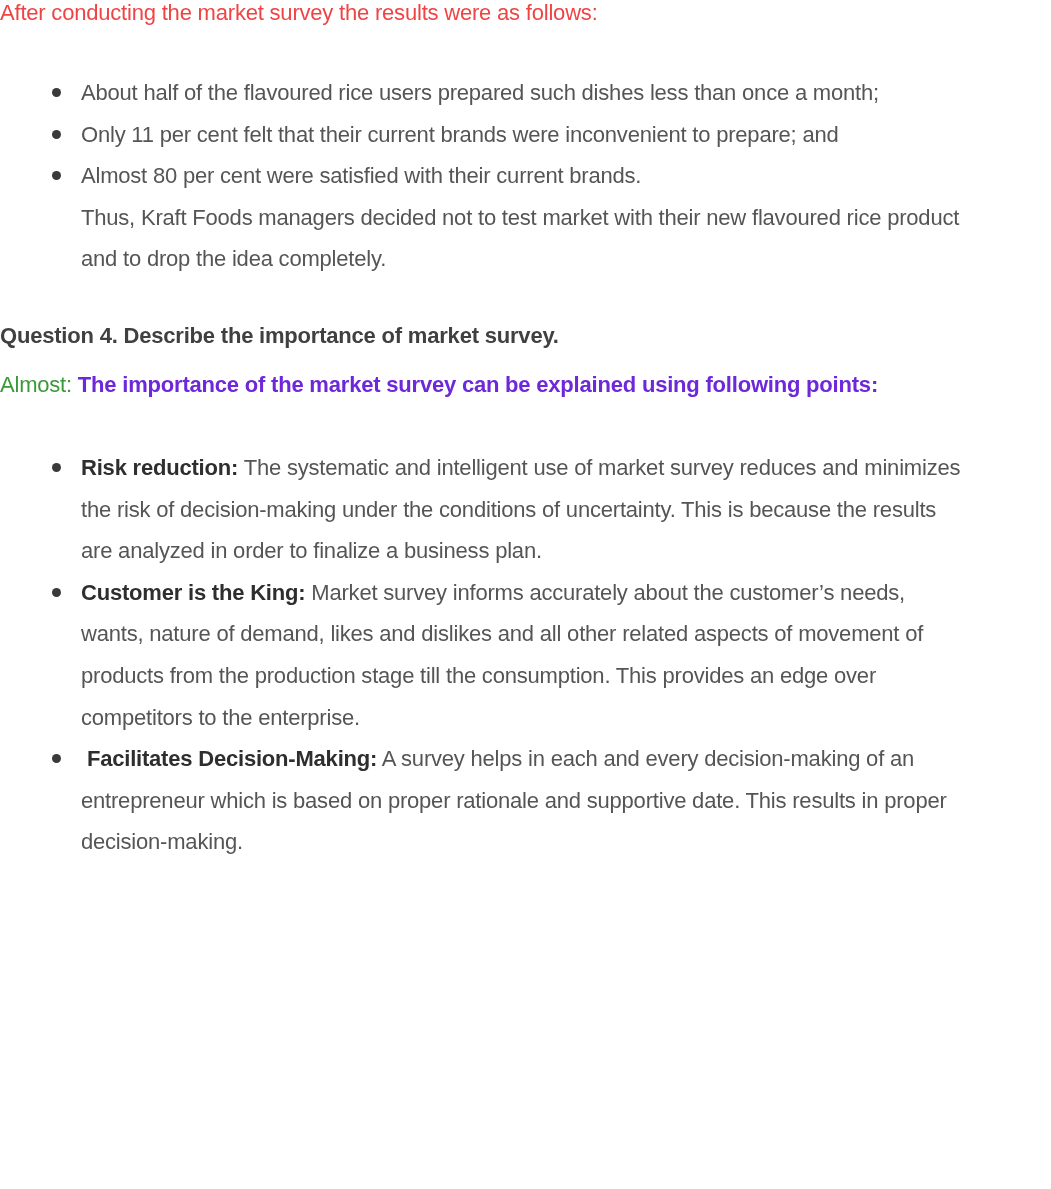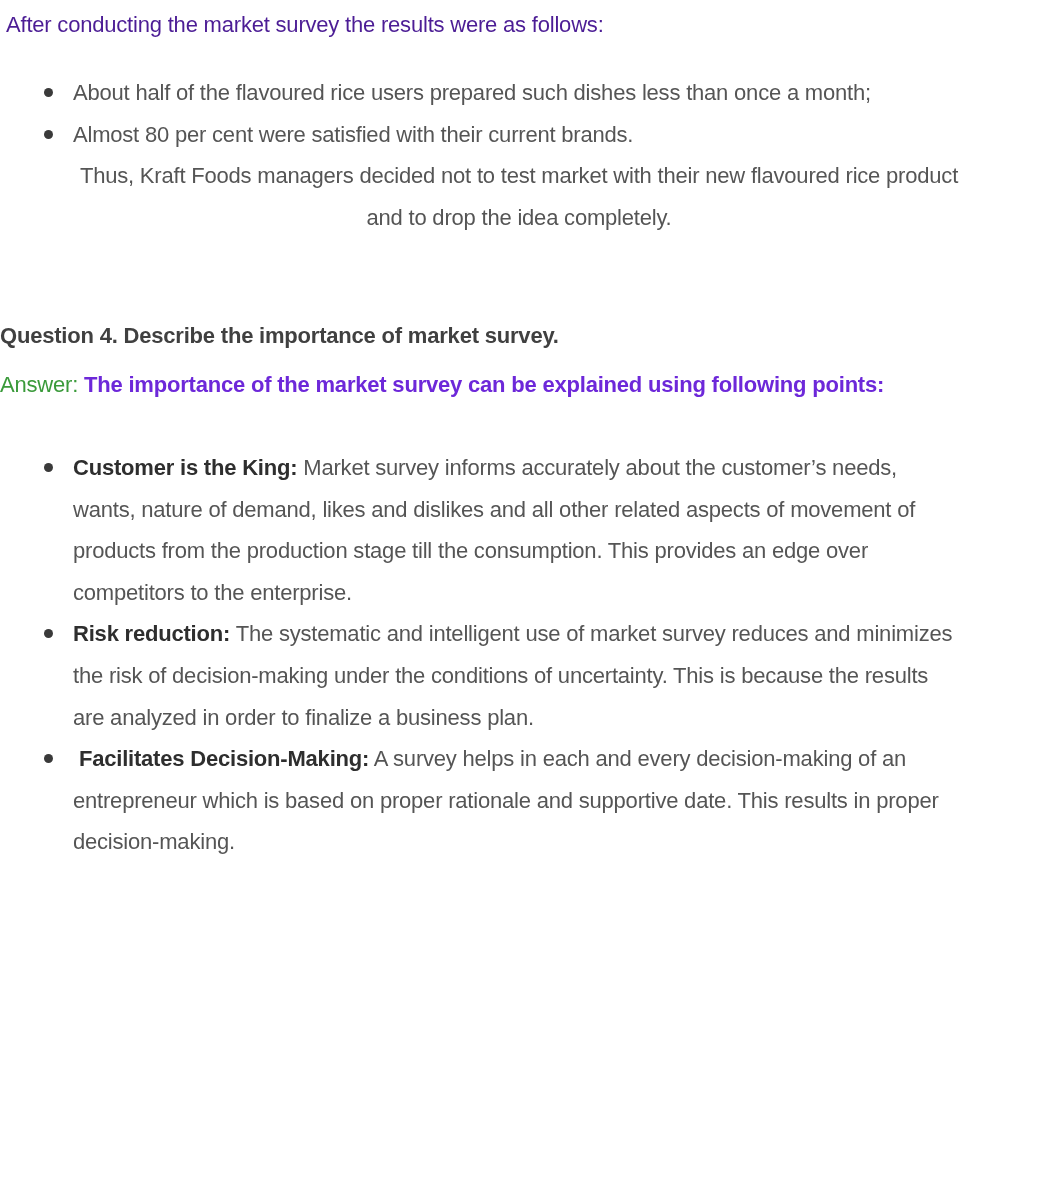--- a/index.html
+++ b/index.html
@@ -3,43 +3,42 @@
 <meta charset="utf-8">
 <style>
   html, body { margin: 0; padding: 0; background: #ffffff; }
   body {
     width: 1051px; height: 1189px; overflow: hidden;
     font-family: "Liberation Sans", "DejaVu Sans", sans-serif;
     color: #3a3a3a;
     font-size: 22px;
   }
   .intro {
-    position: absolute; left: 6px; top: 0;
-    font-weight: 400; color: #4c1d95;
+    position: absolute; left: 0; top: 0;
+    font-weight: 400; color: #ef4444;
     line-height: 26px;
     letter-spacing: -0.2px;
-    margin-top: 12px;
   }
   ul { list-style: none; margin: 0; padding: 0; }
-  .list { position: absolute; left: 8px; width: 957px; }
+  .list { position: absolute; left: 16px; width: 957px; }
   .list li {
     position: relative;
     padding-left: 65px;
     line-height: 41.6px;
     font-weight: 300;
     color: #555;
     letter-spacing: -0.2px;
   }
   .list li .dot {
     position: absolute; left: 36px; top: 16px;
     width: 9px; height: 9px; border-radius: 50%;
     background: #3a3a3a;
   }
   .list li .term { font-weight: 700; color: #2e2e2e; }
-  .list li .cont { display: block; text-align: center; }
+  .list li .cont { display: block; }
   .question {
     position: absolute; left: 0; top: 323px;
     color: #404040; line-height: 26px;
     letter-spacing: -0.2px;
     font-weight: bold;
   }
   .answer {
     position: absolute; left: 0; top: 372px;
     color: #2e2e2e; line-height: 26px; font-weight: 700;
     letter-spacing: -0.2px;
@@ -54,39 +53,43 @@
   <span>After conducting the market survey the results were as follows:</span>
 </div>
 
 <ul class="list" style="top:72px;">
   <li>
     <span class="dot"></span>
     <span>About half of the flavoured rice users prepared such dishes less than once a month;</span>
   </li>
   <li>
     <span class="dot"></span>
+    <span>Only 11 per cent felt that their current brands were inconvenient to prepare; and</span>
+  </li>
+  <li>
+    <span class="dot"></span>
     <span>Almost 80 per cent were satisfied with their current brands.</span>
     <span class="cont">Thus, Kraft Foods managers decided not to test market with their new flavoured rice product and to drop the idea completely.</span>
   </li>
 </ul>
 
 <div class="question">
   <span>Question 4. Describe the importance of market survey.</span>
 </div>
 
 <div class="answer">
-  <span class="label">Answer:</span><span class="text"> The importance of the market survey can be explained using following points:</span>
+  <span class="label">Almost:</span><span class="text"> The importance of the market survey can be explained using following points:</span>
 </div>
 
 <ul class="list" style="top:447px;">
   <li>
     <span class="dot"></span>
-    <span class="term">Customer is the King:</span><span> Market survey informs accurately about the customer’s needs, wants, nature of demand, likes and dislikes and all other related aspects of movement of products from the production stage till the consumption. This provides an edge over competitors to the enterprise.</span>
+    <span class="term">Risk reduction:</span><span> The systematic and intelligent use of market survey reduces and minimizes the risk of decision-making under the conditions of uncertainty. This is because the results are analyzed in order to finalize a business plan.</span>
   </li>
   <li>
     <span class="dot"></span>
-    <span class="term">Risk reduction:</span><span> The systematic and intelligent use of market survey reduces and minimizes the risk of decision-making under the conditions of uncertainty. This is because the results are analyzed in order to finalize a business plan.</span>
+    <span class="term">Customer is the King:</span><span> Market survey informs accurately about the customer’s needs, wants, nature of demand, likes and dislikes and all other related aspects of movement of products from the production stage till the consumption. This provides an edge over competitors to the enterprise.</span>
   </li>
   <li>
     <span class="dot"></span>
     <span class="term" style="white-space:pre;"> Facilitates Decision-Making:</span><span> A survey helps in each and every decision-making of an entrepreneur which is based on proper rationale and supportive date. This results in proper decision-making.</span>
   </li>
 </ul>
 
 </body></html>

